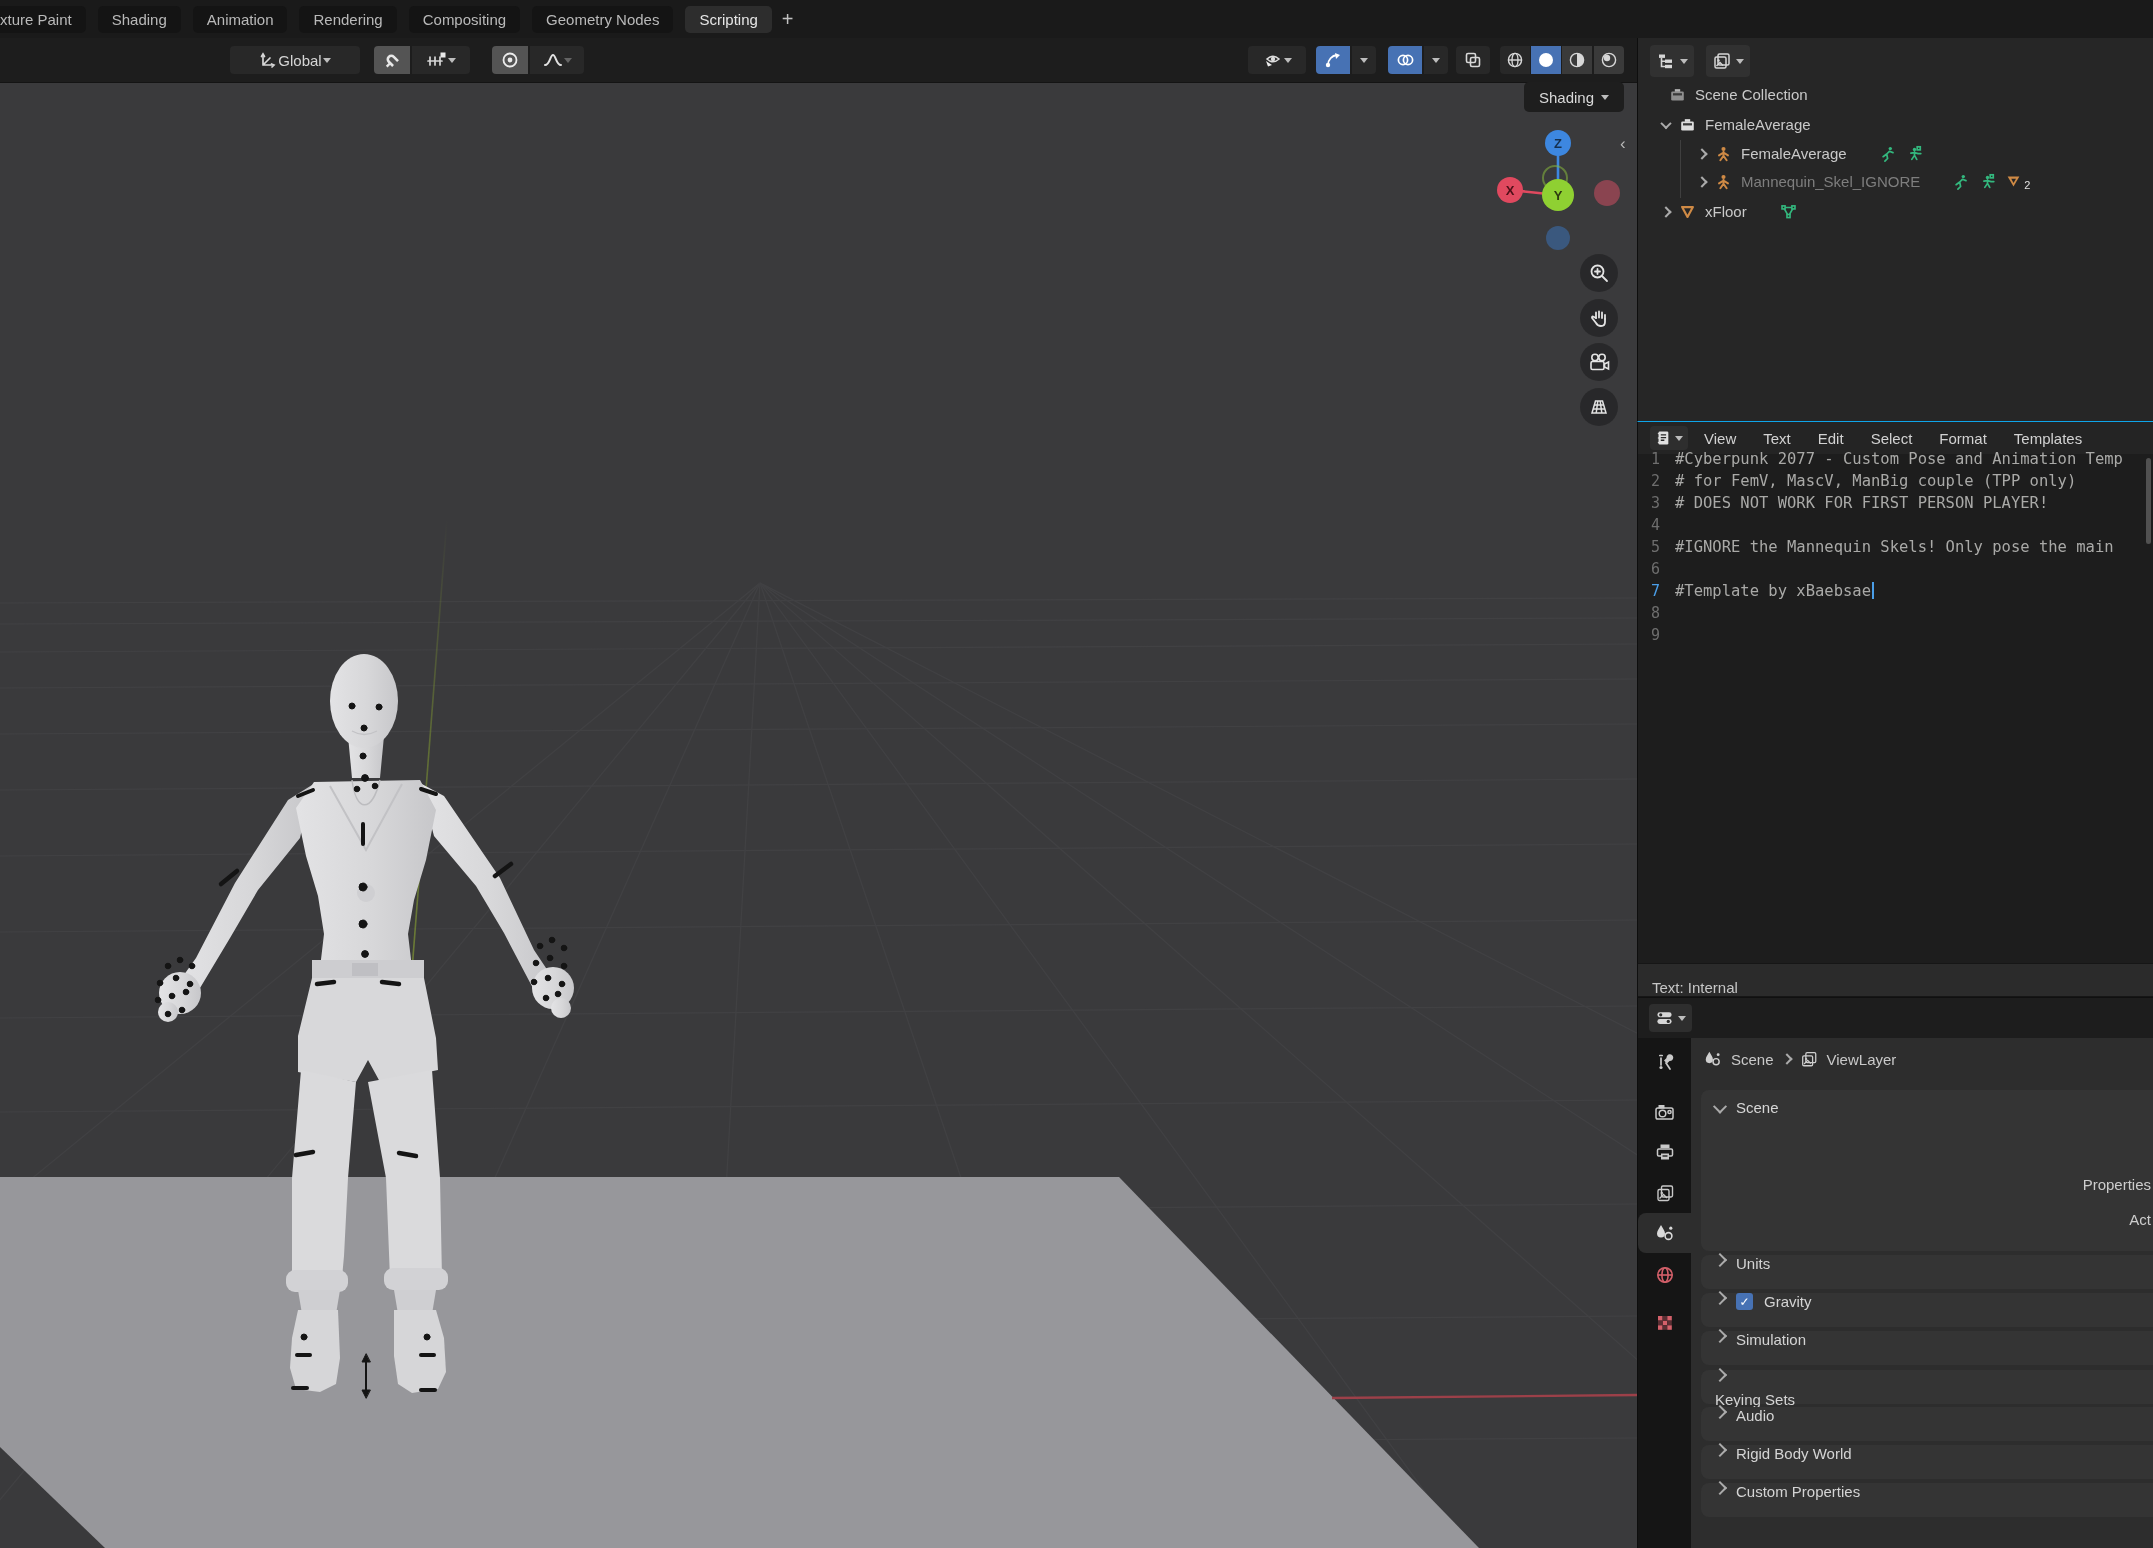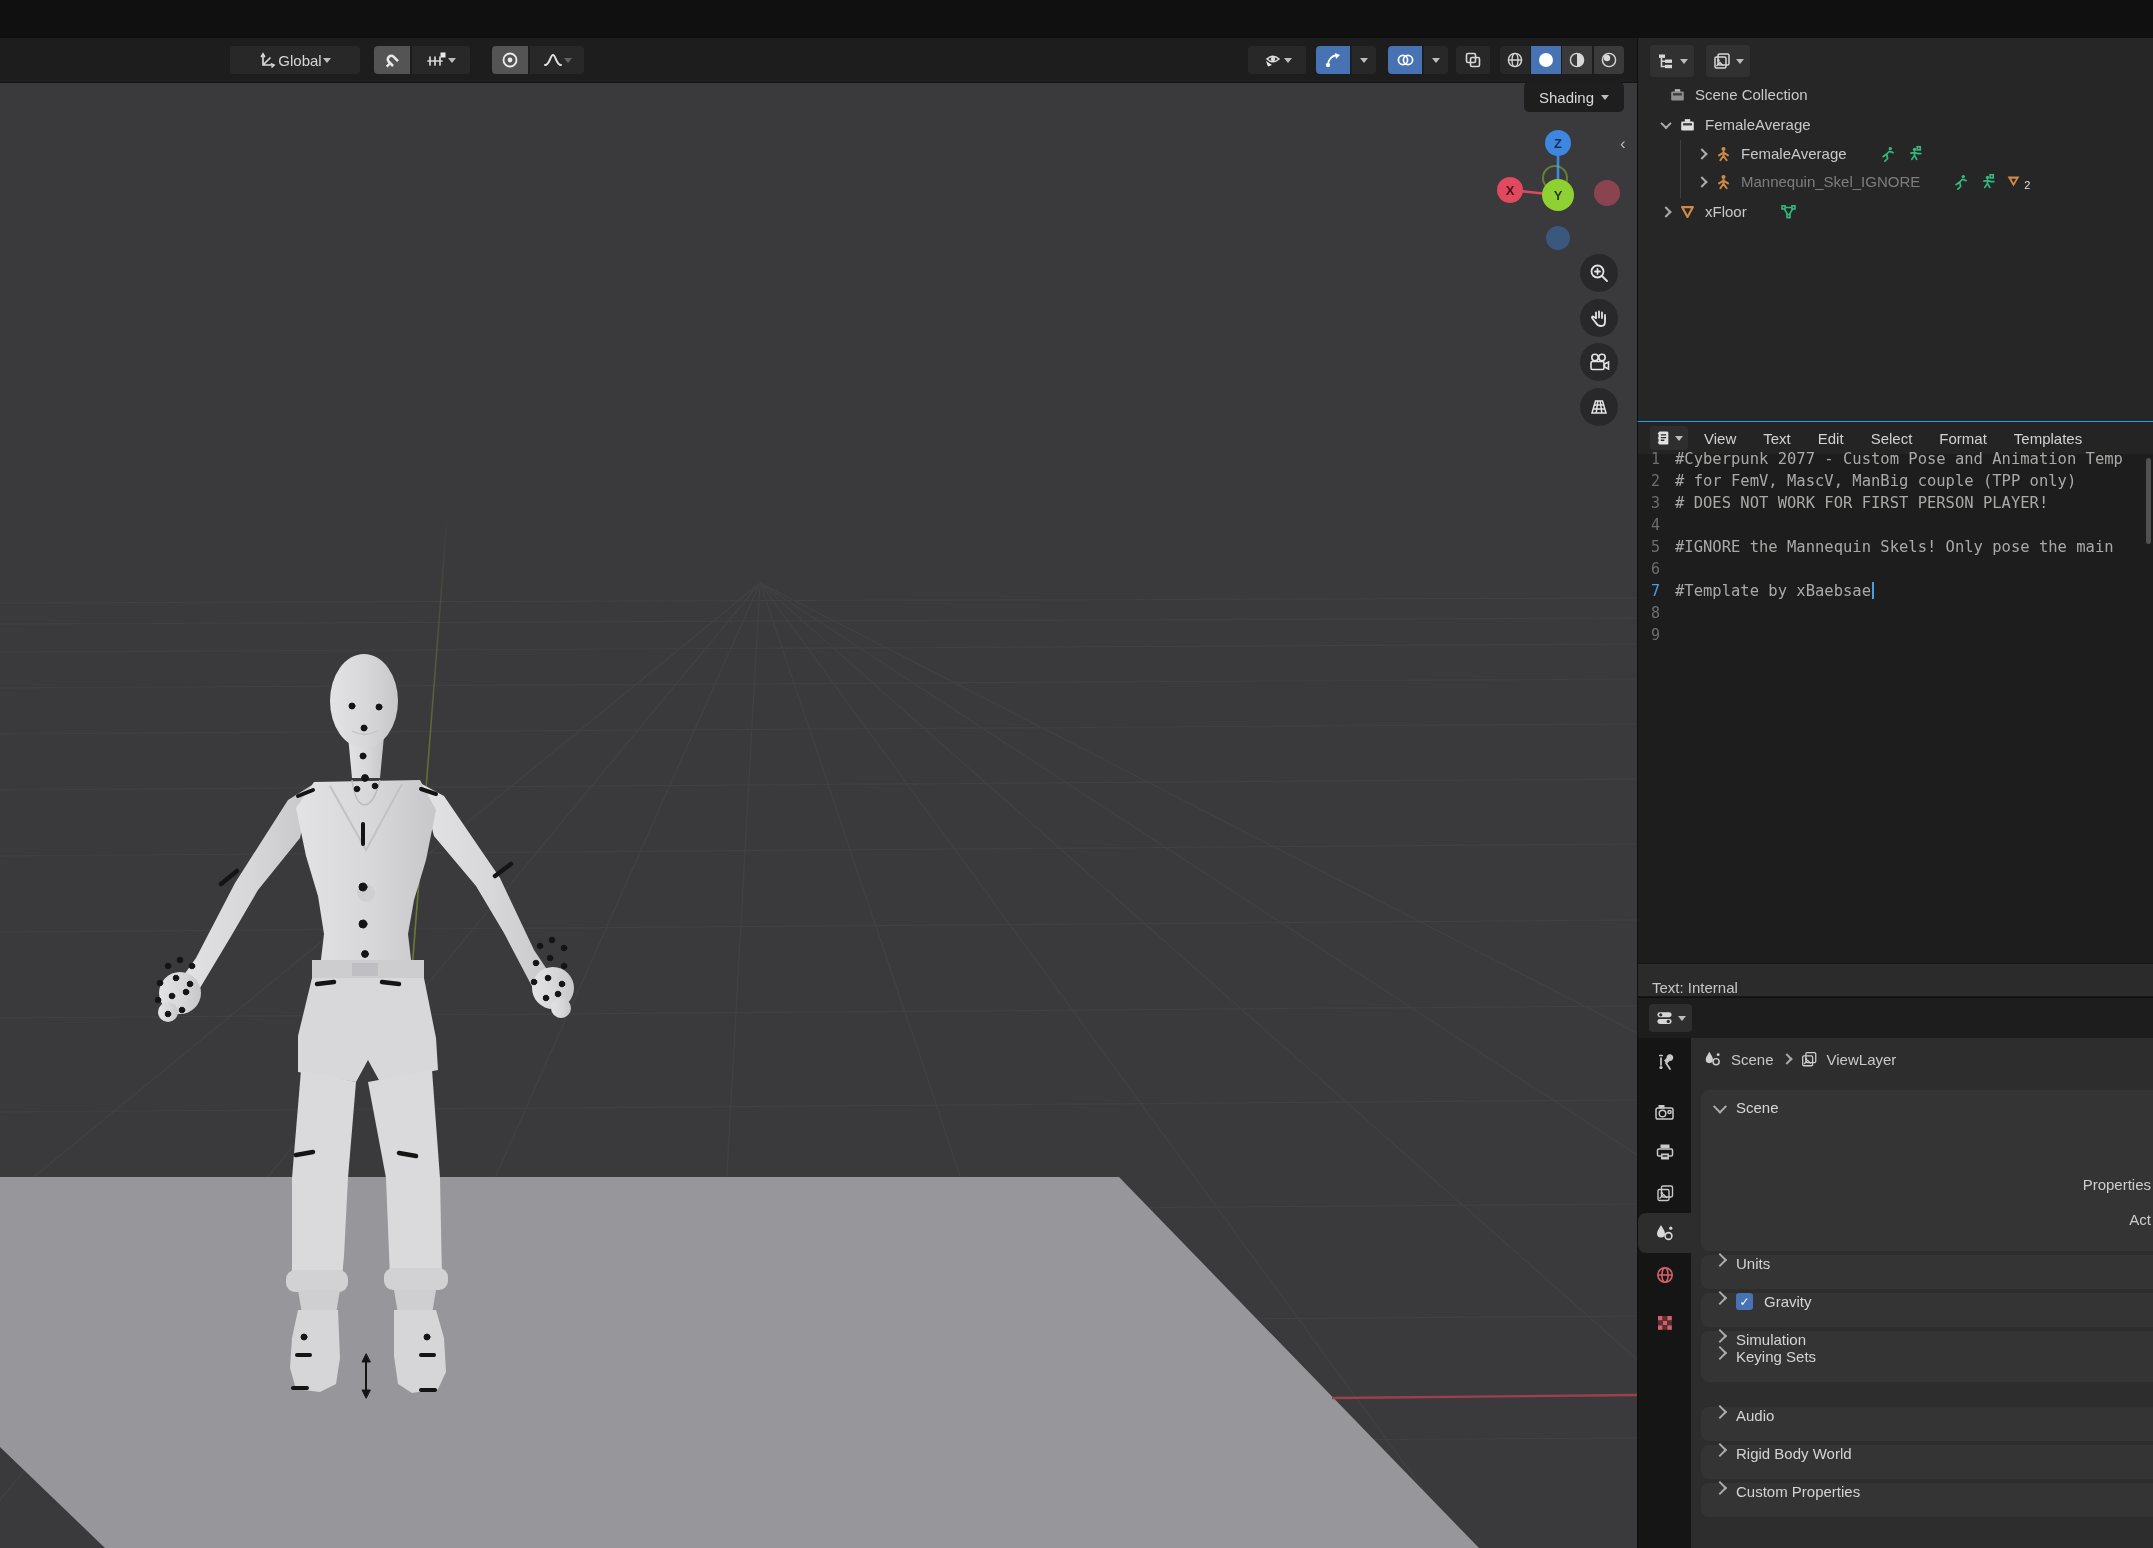--- a/index.html
+++ b/index.html
@@ -72,20 +72,32 @@
   #scene-panel{position:absolute;left:63px;top:92px;width:453px;height:161px;background:#343434;border-radius:8px 0 0 8px;font-size:15px;color:#d6d6d6;}
   .checkbox{width:17px;height:17px;border-radius:3px;background:#4772b4;color:#fff;font-size:12px;
             display:flex;align-items:center;justify-content:center;}
   .rlabel{position:absolute;right:3px;text-align:right;color:#cdcdcd;font-size:15px;white-space:nowrap;}
 </style>
 </head>
 <body>
 
 <div id="app">
 
+  <div id="topbar" class="abs">
+    <div id="tabs">
+        <div class="wtab">xture Paint</div>
+        <div class="wtab">Shading</div>
+        <div class="wtab">Animation</div>
+        <div class="wtab">Rendering</div>
+        <div class="wtab">Compositing</div>
+        <div class="wtab">Geometry Nodes</div>
+        <div class="wtab active">Scripting</div>
+      </div>
+    <div id="tab-plus">+</div>
+  </div>
 
   <div id="viewport" class="abs">
 
     <svg width="1637" height="1510" viewBox="0 0 1637 1510">
       <defs>
         <linearGradient id="bodyg" x1="0" y1="0" x2="1" y2="0">
           <stop offset="0" stop-color="#e3e3e5"></stop>
             <stop offset="0.55" stop-color="#d7d7d9"></stop>
             <stop offset="1" stop-color="#c7c7ca"></stop>
         </linearGradient>
@@ -720,21 +732,21 @@
         </div>
         <div class="panel" style="top: 295px;">
           <span class="chev right"></span>
           <span class="checkbox">✓</span>
           <span>Gravity</span>
         </div>
         <div class="panel" style="top: 333px;">
           <span class="chev right"></span>
           <span>Simulation</span>
         </div>
-        <div class="panel" style="top: 350px;">
+        <div class="panel" style="top: 372px; flex-direction: column;">
           <span class="chev right"></span>
           <span>Keying Sets</span>
         </div>
         <div class="panel" style="top: 409px;">
           <span class="chev right"></span>
           <span>Audio</span>
         </div>
         <div class="panel" style="top: 447px;">
           <span class="chev right"></span>
           <span>Rigid Body World</span>

